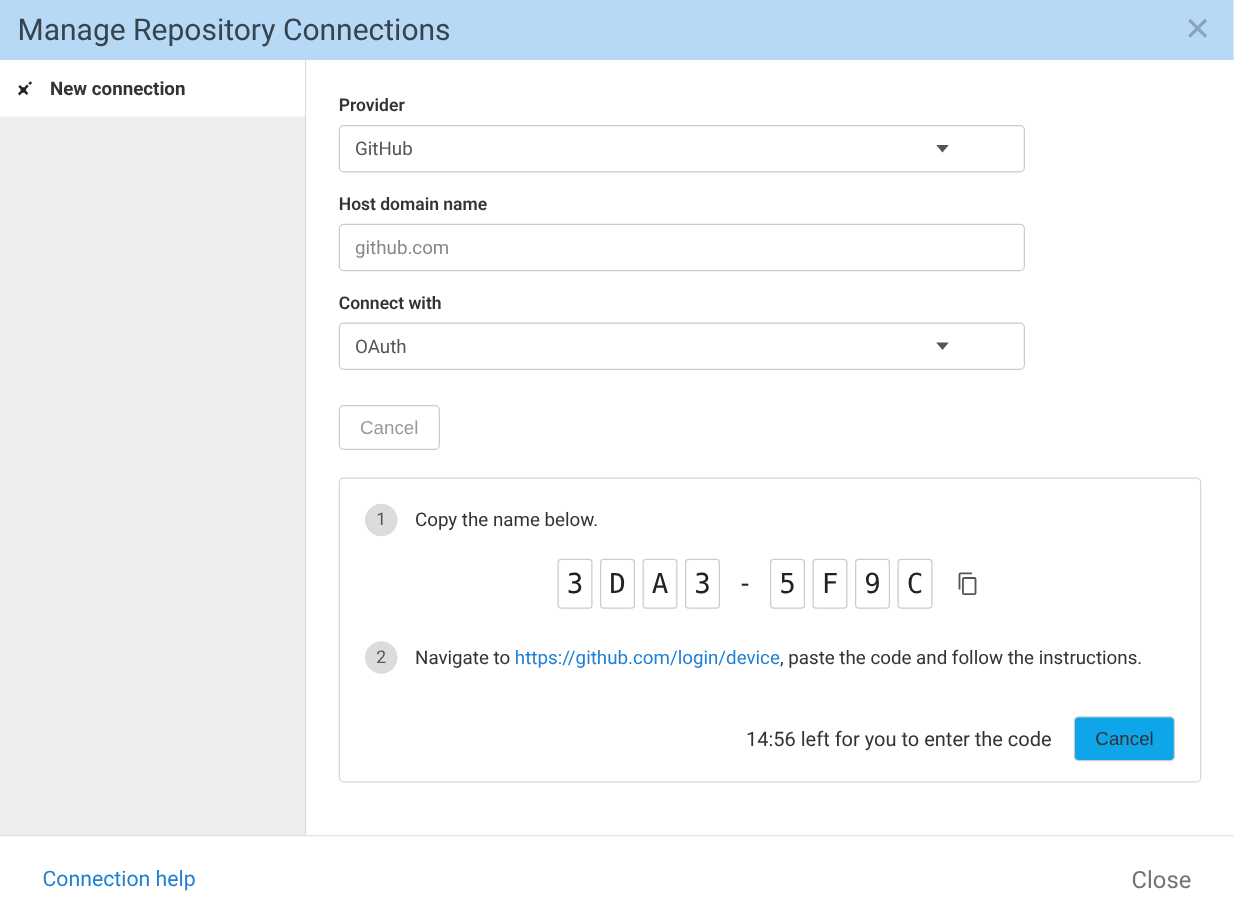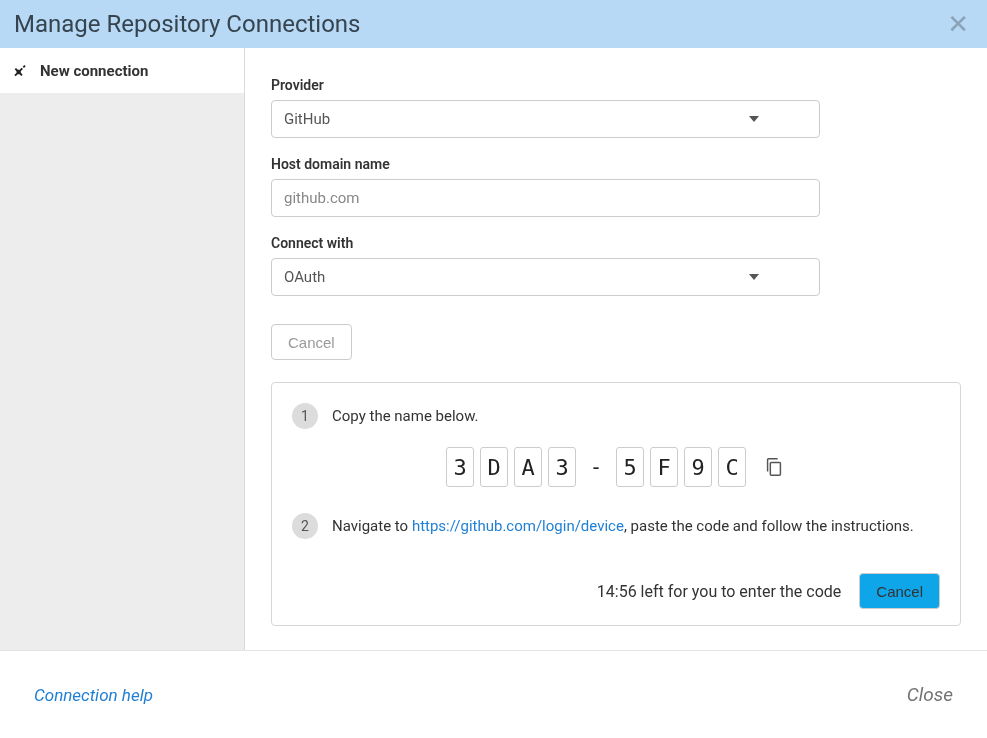--- a/index.html
+++ b/index.html
@@ -201,28 +201,27 @@
       height: 36px;
       padding: 0 16px;
       border: 1px solid #ccc;
       background: #0ea5e9;
       border-radius: 4px;
       font-size: 15px;
       color: #333;
       cursor: pointer;
     }
     .footer {
-      height: 88px;
+      height: 70px;
       border-top: 1px solid #e3e3e3;
       display: flex;
       align-items: center;
       justify-content: space-between;
       padding: 13px 34px;
       background: #fff;
-      font-style: italic;
     }
     .footer-link {
       color: #1f7fd4;
       font-size: 17px;
       text-decoration: none;
       cursor: pointer;
     }
     .footer-close {
       font-size: 19px;
       color: #737373;

